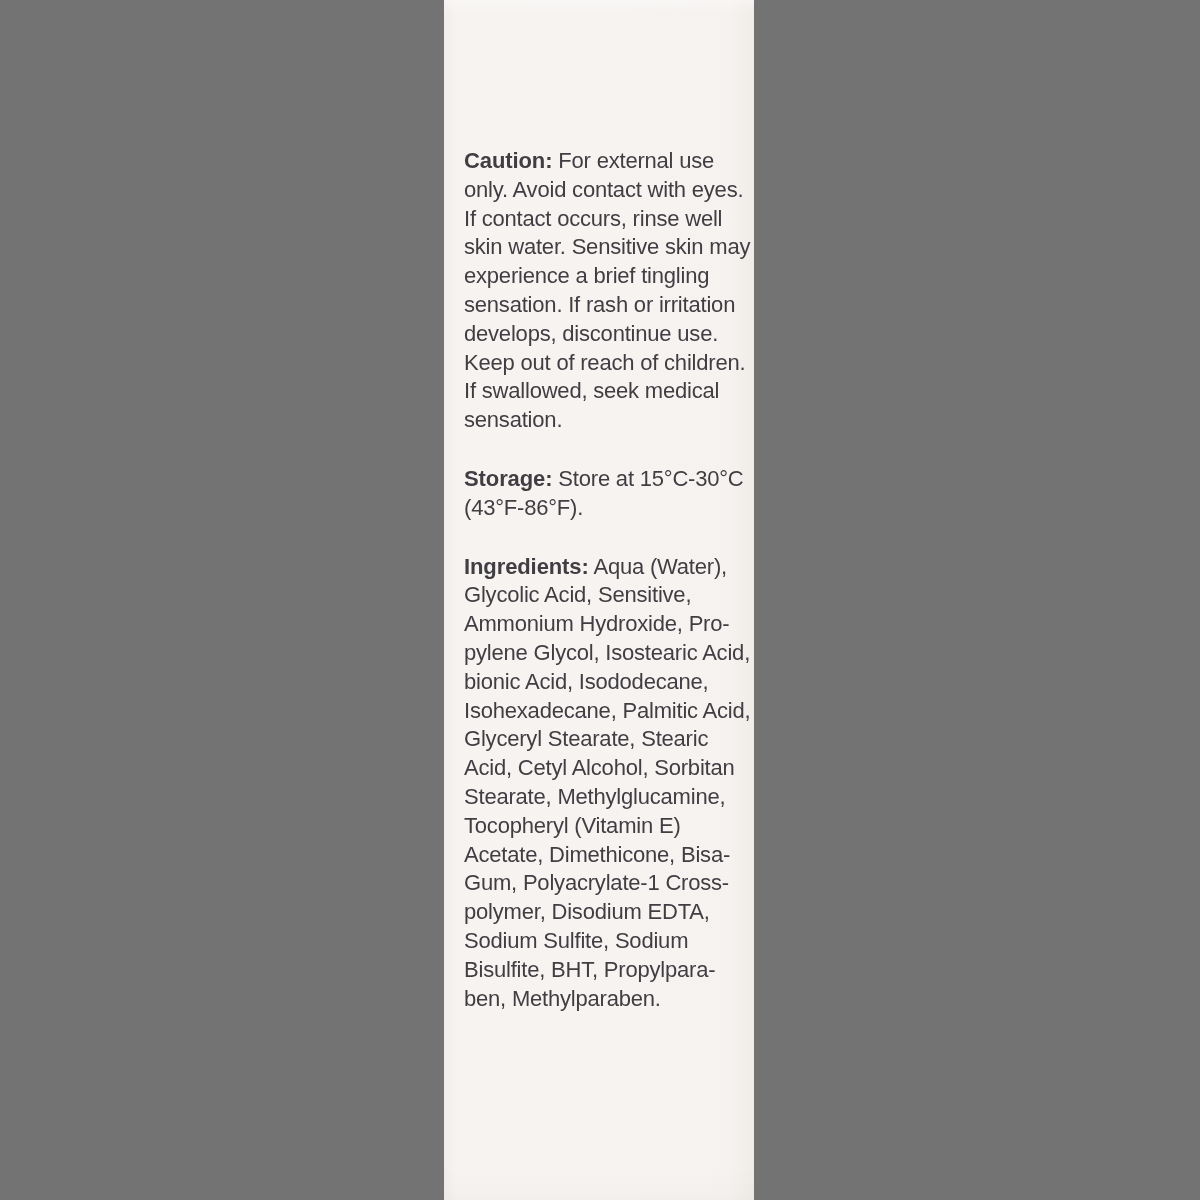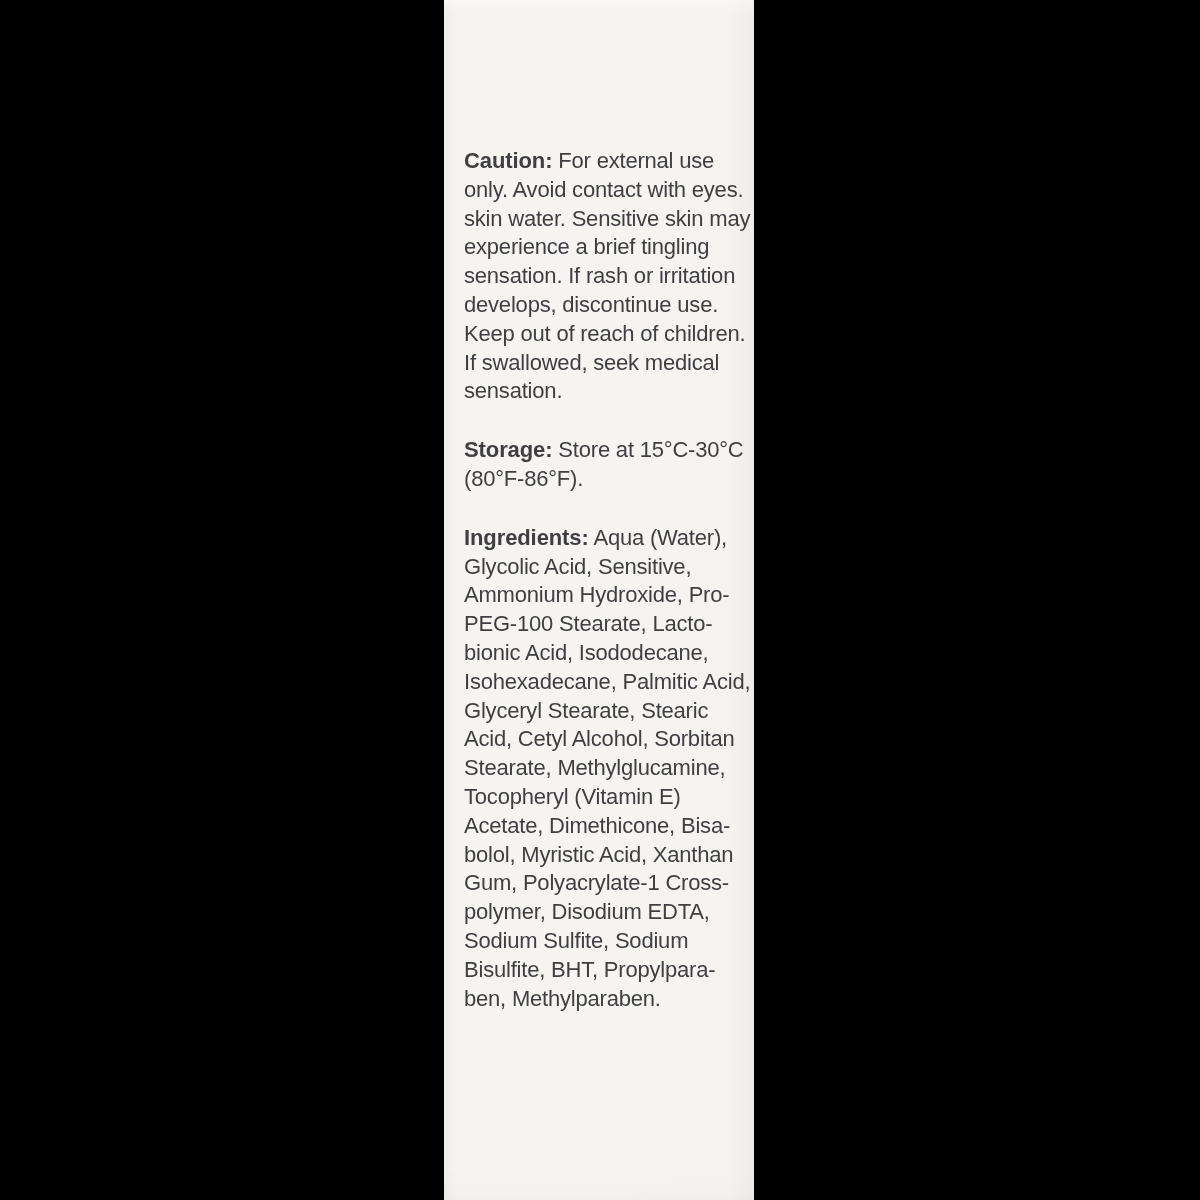--- a/index.html
+++ b/index.html
@@ -5,21 +5,21 @@
   html, body {
     margin: 0;
     padding: 0;
     background: #ffffff;
     font-family: "Liberation Sans", sans-serif;
   }
   .scene {
     position: relative;
     width: 1200px;
     height: 1200px;
-    background: #000000;
+    background: #737373;
     overflow: hidden;
   }
   
   .box-panel {
     position: absolute;
     left: 444px;
     top: 0;
     width: 310px;
     height: 1200px;
     background: linear-gradient(90deg,
@@ -59,47 +59,47 @@
 </head>
 <body>
 
 <div class="scene">
   <div class="box-panel">
     <div class="panel-text">
 
       <p>
         <span class="line"><span class="lead">Caution:</span> <span>For external use</span></span>
         <span class="line">only. Avoid contact with eyes.</span>
+        <span class="line">If contact occurs, rinse well</span>
         <span class="line">skin water. Sensitive skin may</span>
         <span class="line">experience a brief tingling</span>
         <span class="line">sensation. If rash or irritation</span>
         <span class="line">develops, discontinue use.</span>
         <span class="line">Keep out of reach of children.</span>
         <span class="line">If swallowed, seek medical</span>
         <span class="line">sensation.</span>
       </p>
 
       <p>
         <span class="line"><span class="lead">Storage:</span> <span>Store at 15°C-30°C</span></span>
-        <span class="line">(80°F-86°F).</span>
+        <span class="line">(43°F-86°F).</span>
       </p>
 
       <p>
         <span class="line"><span class="lead">Ingredients:</span> <span>Aqua (Water),</span></span>
         <span class="line">Glycolic Acid, Sensitive,</span>
         <span class="line">Ammonium Hydroxide, Pro-</span>
-        <span class="line">PEG-100 Stearate, Lacto-</span>
+        <span class="line">pylene Glycol, Isostearic Acid,</span>
         <span class="line">bionic Acid, Isododecane,</span>
         <span class="line">Isohexadecane, Palmitic Acid,</span>
         <span class="line">Glyceryl Stearate, Stearic</span>
         <span class="line">Acid, Cetyl Alcohol, Sorbitan</span>
         <span class="line">Stearate, Methylglucamine,</span>
         <span class="line">Tocopheryl (Vitamin E)</span>
         <span class="line">Acetate, Dimethicone, Bisa-</span>
-        <span class="line">bolol, Myristic Acid, Xanthan</span>
         <span class="line">Gum, Polyacrylate-1 Cross-</span>
         <span class="line">polymer, Disodium EDTA,</span>
         <span class="line">Sodium Sulfite, Sodium</span>
         <span class="line">Bisulfite, BHT, Propylpara-</span>
         <span class="line">ben, Methylparaben.</span>
       </p>
 
     </div>
   </div>
 </div>

